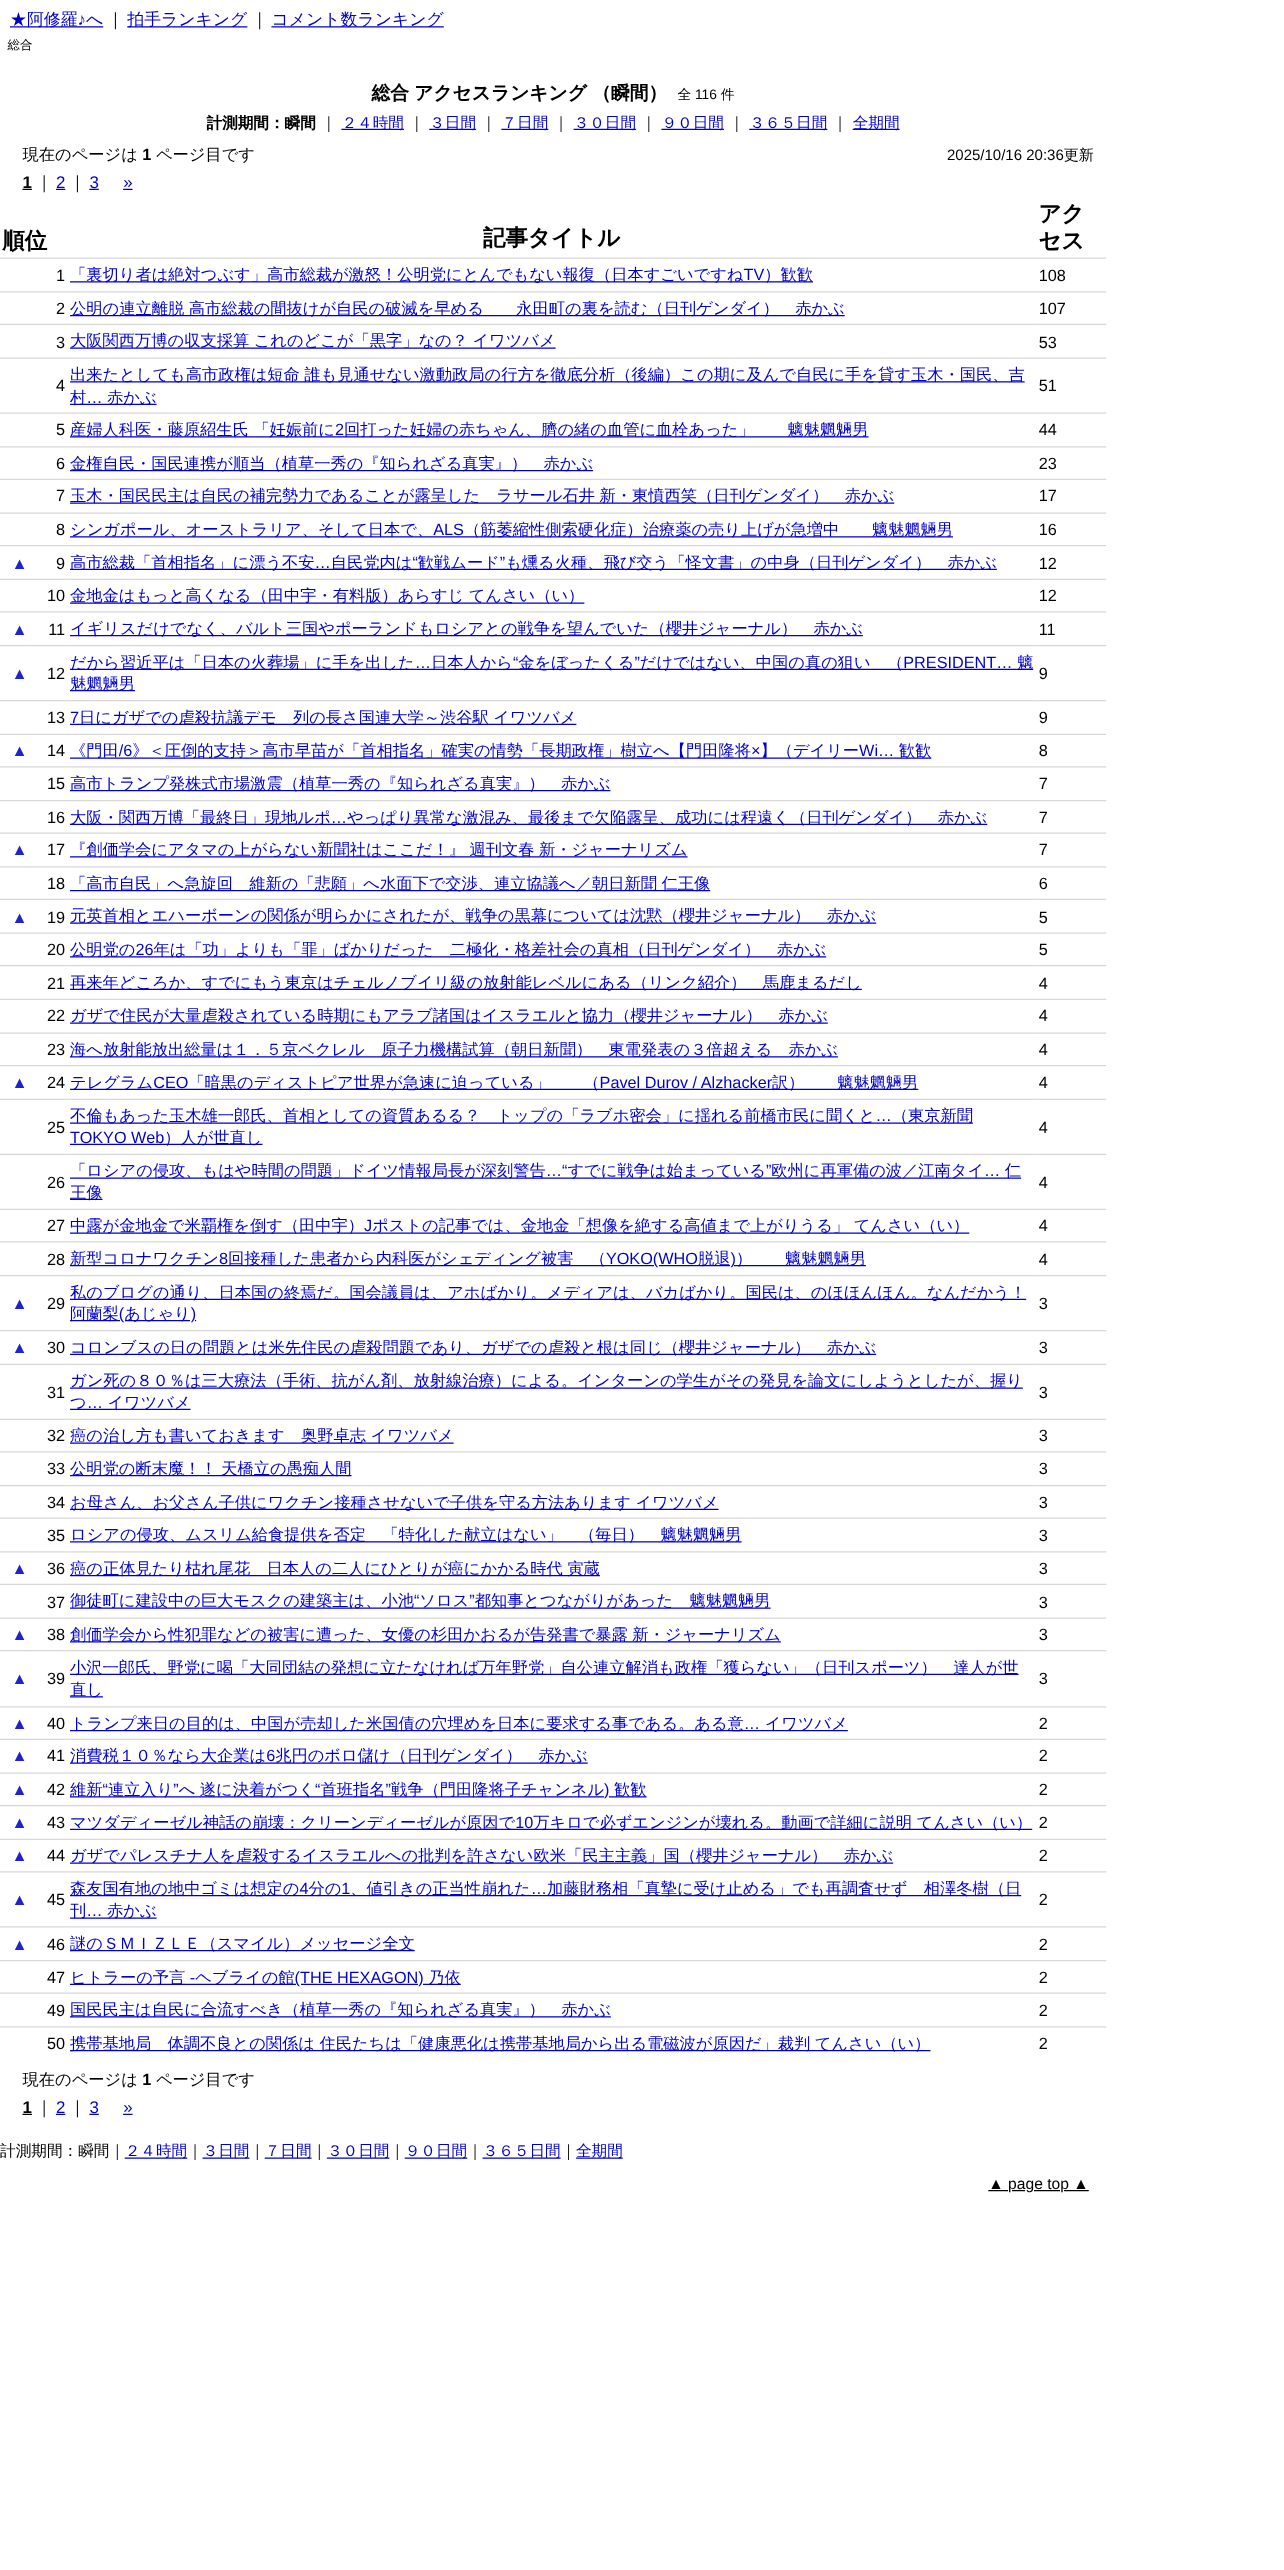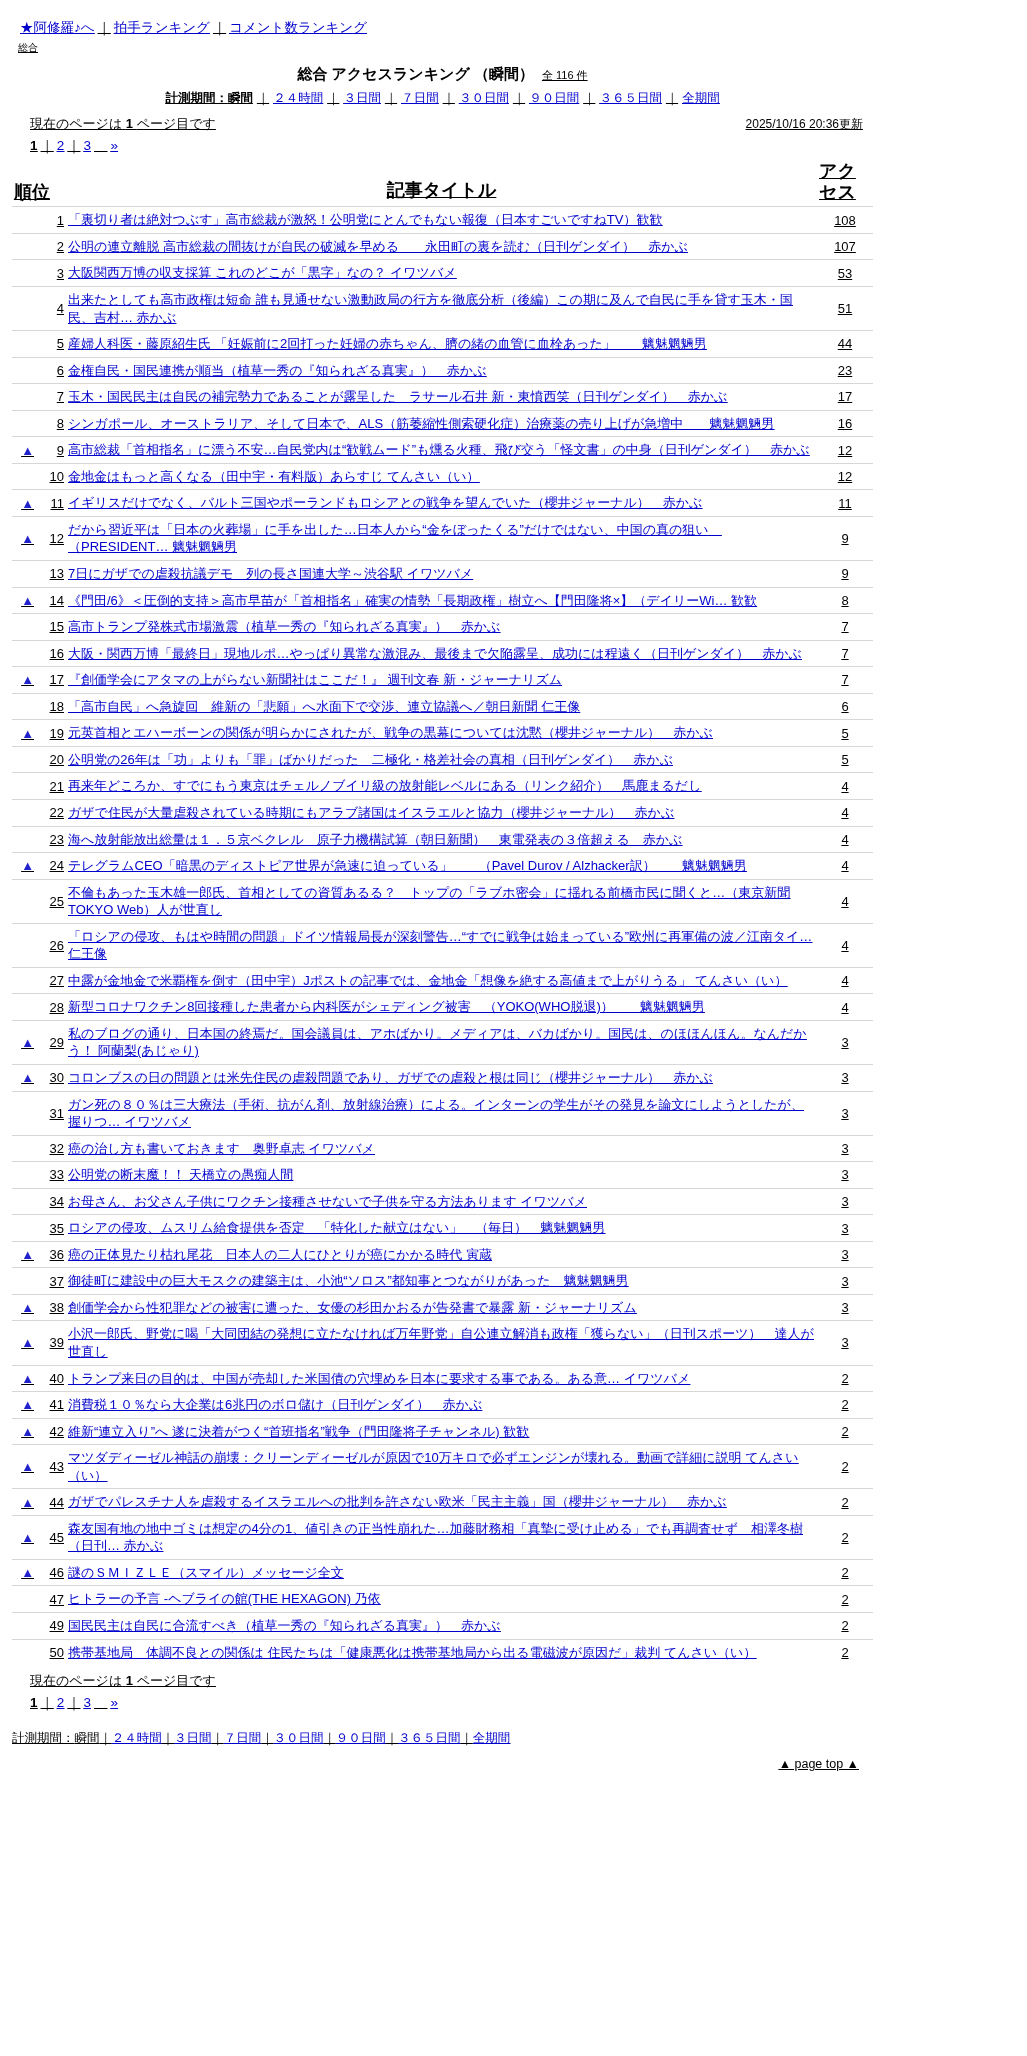--- a/index.html
+++ b/index.html
@@ -7,39 +7,39 @@
     padding: 0;
     background: #ffffff;
   }
   body {
     width: 1027px;
     font-family: "Liberation Sans", sans-serif;
     font-size: 13px;
     color: #000000;
   }
   a { color: #0000cc; text-decoration: underline; cursor: pointer; }
-  .page { width: 885px; box-sizing: border-box; padding: 12px; text-decoration: underline; }
+  .page { width: 885px; box-sizing: border-box; padding: 0; }
 
   
   .topnav {
     padding: 7px 8px 4px 8px;
     font-size: 13.5px;
   }
   .topnav .sep { color: #000; padding: 0 3px; }
   .topnav a { color: #0000cc; }
 
   .genre-label {
     font-size: 10px;
     padding: 0 0 2px 6px;
     color: #000;
   }
 
   .title-block {
     text-align: center;
-    margin-top: 8px;
+    margin-top: 20px;
   }
   .main-title {
     font-size: 15px;
     font-weight: bold;
     display: inline-block;
   }
   .total-count {
     font-size: 11px;
     margin-left: 8px;
     font-weight: normal;
@@ -101,21 +101,21 @@
   td.c-rank {
     width: 26px;
     text-align: right;
     padding-right: 6px;
     font-size: 13px;
     white-space: nowrap;
   }
   td.c-title { padding-left: 2px; padding-right: 6px; line-height: 1.35; }
   td.c-access {
     width: 52px;
-    text-align: center;
+    text-align: left;
     padding-right: 22px;
     white-space: nowrap;
   }
   .arrow-up { color: #1a3fd0; font-size: 14px; }
 
   .bottom-pagearea {
     padding: 7px 0 0 18px;
     font-size: 13px;
   }
   .bottom-period {

